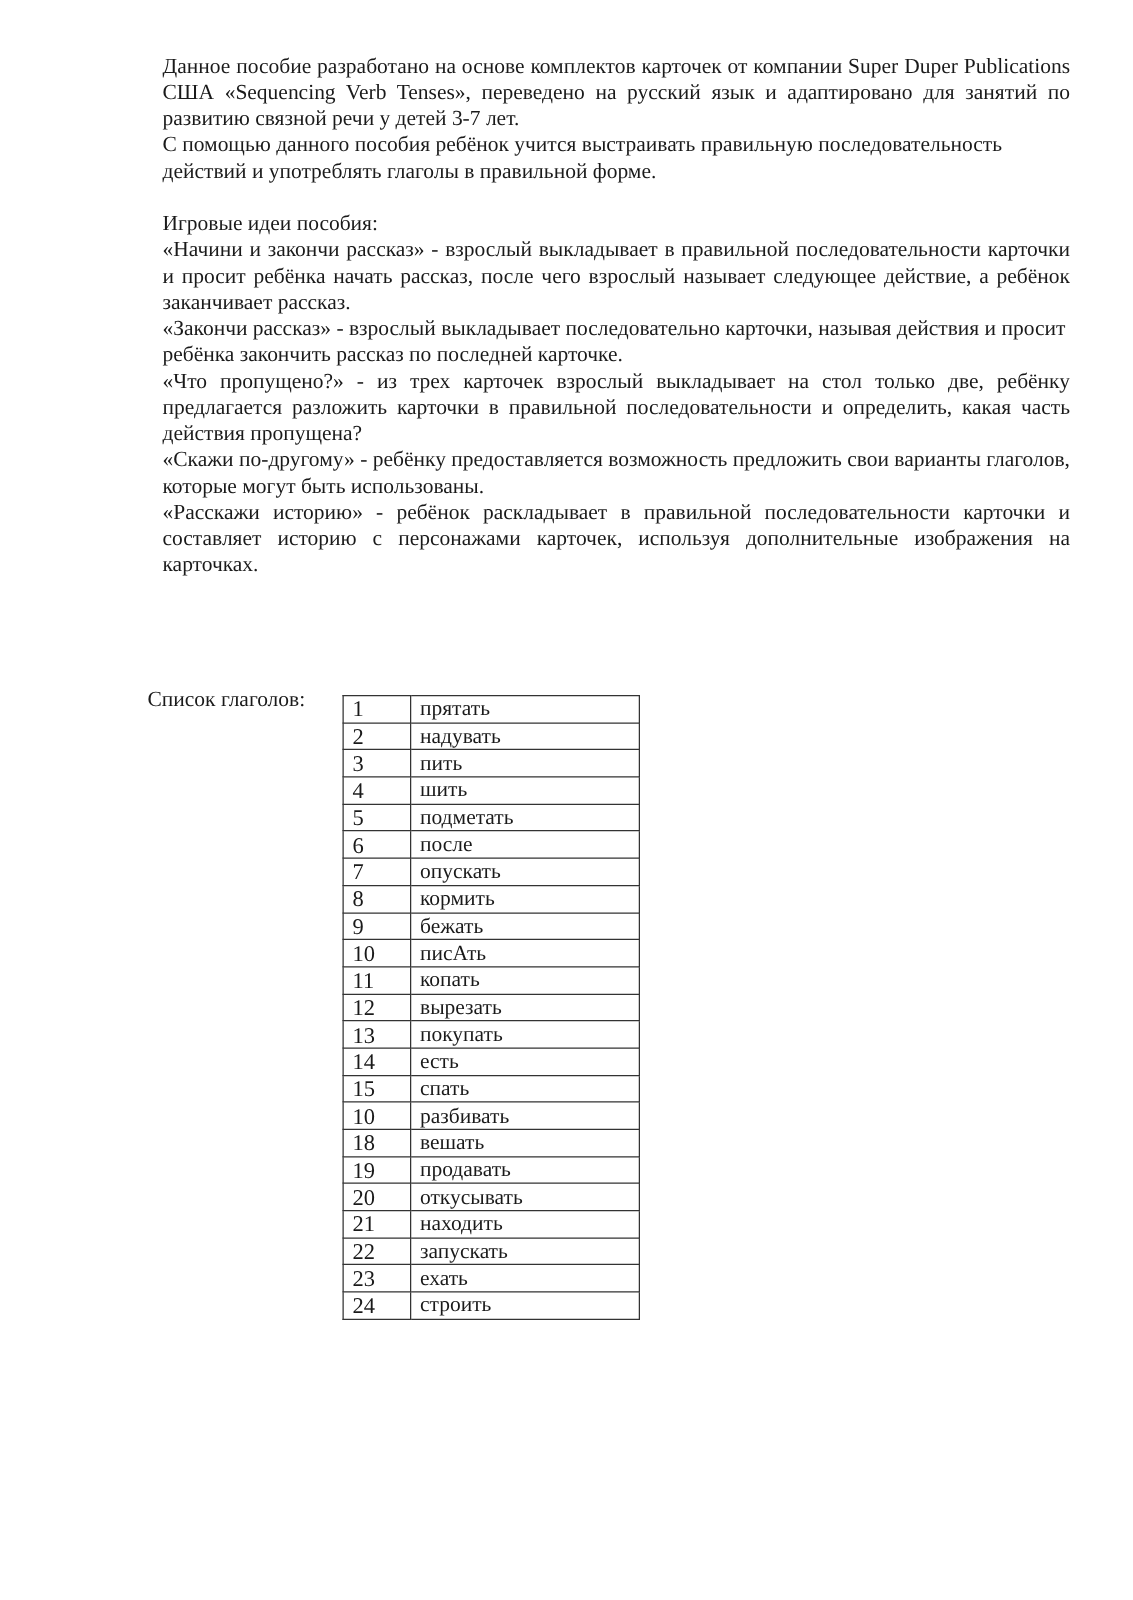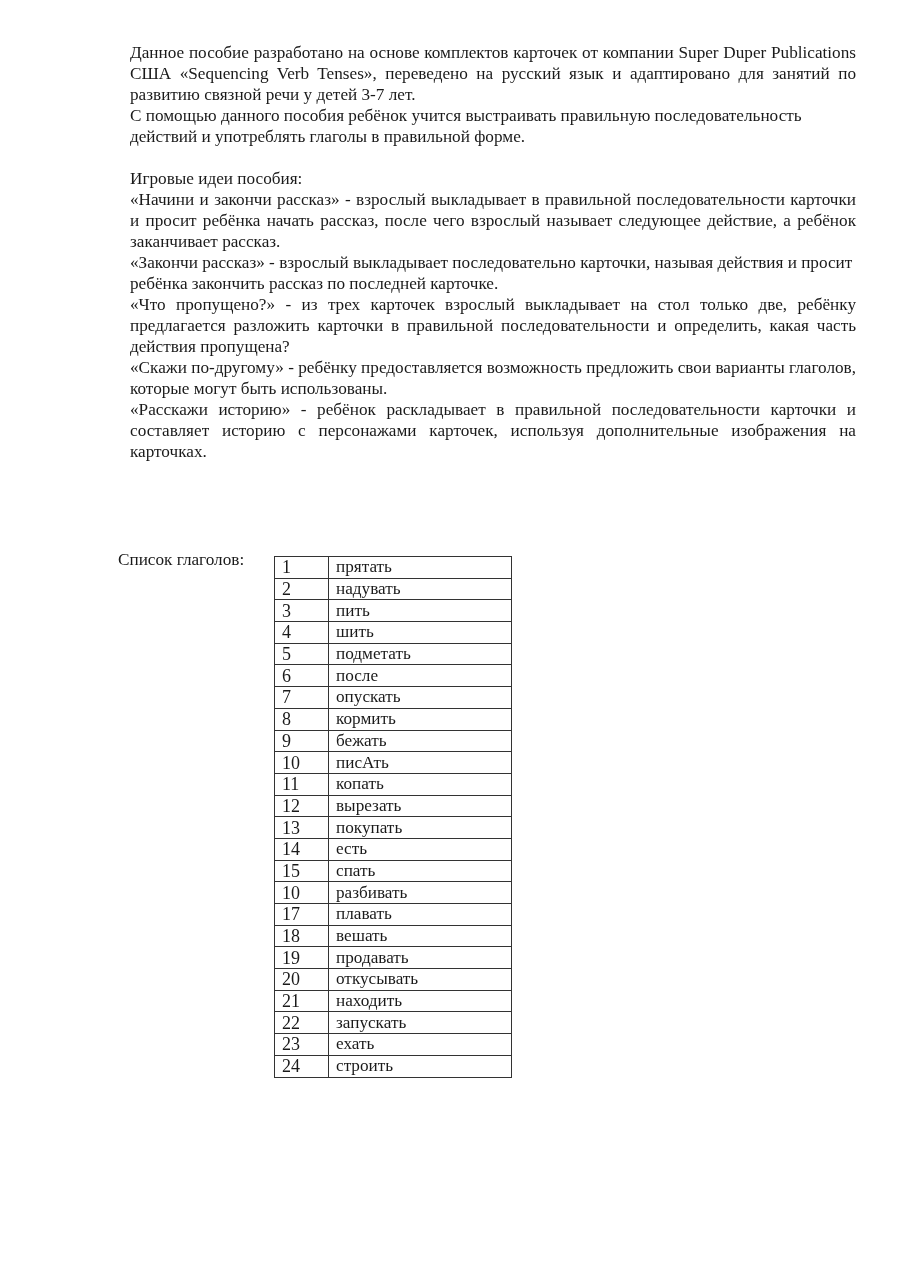--- a/index.html
+++ b/index.html
@@ -95,24 +95,20 @@
       </tr>
       <tr>
         <td class="num">15</td>
         <td class="verb">спать</td>
       </tr>
       <tr>
         <td class="num">10</td>
         <td class="verb">разбивать</td>
       </tr>
       <tr>
-        <td class="num">17</td>
-        <td class="verb">плавать</td>
-      </tr>
-      <tr>
         <td class="num">18</td>
         <td class="verb">вешать</td>
       </tr>
       <tr>
         <td class="num">19</td>
         <td class="verb">продавать</td>
       </tr>
       <tr>
         <td class="num">20</td>
         <td class="verb">откусывать</td>

